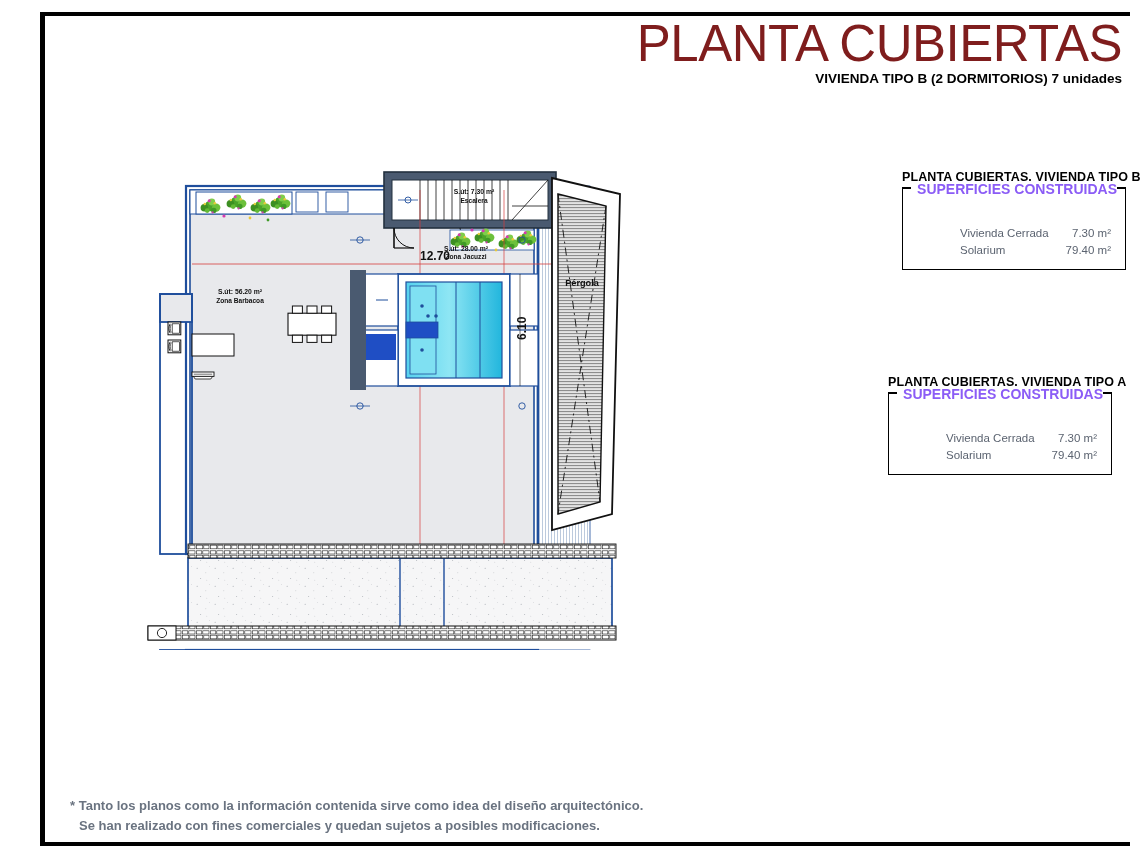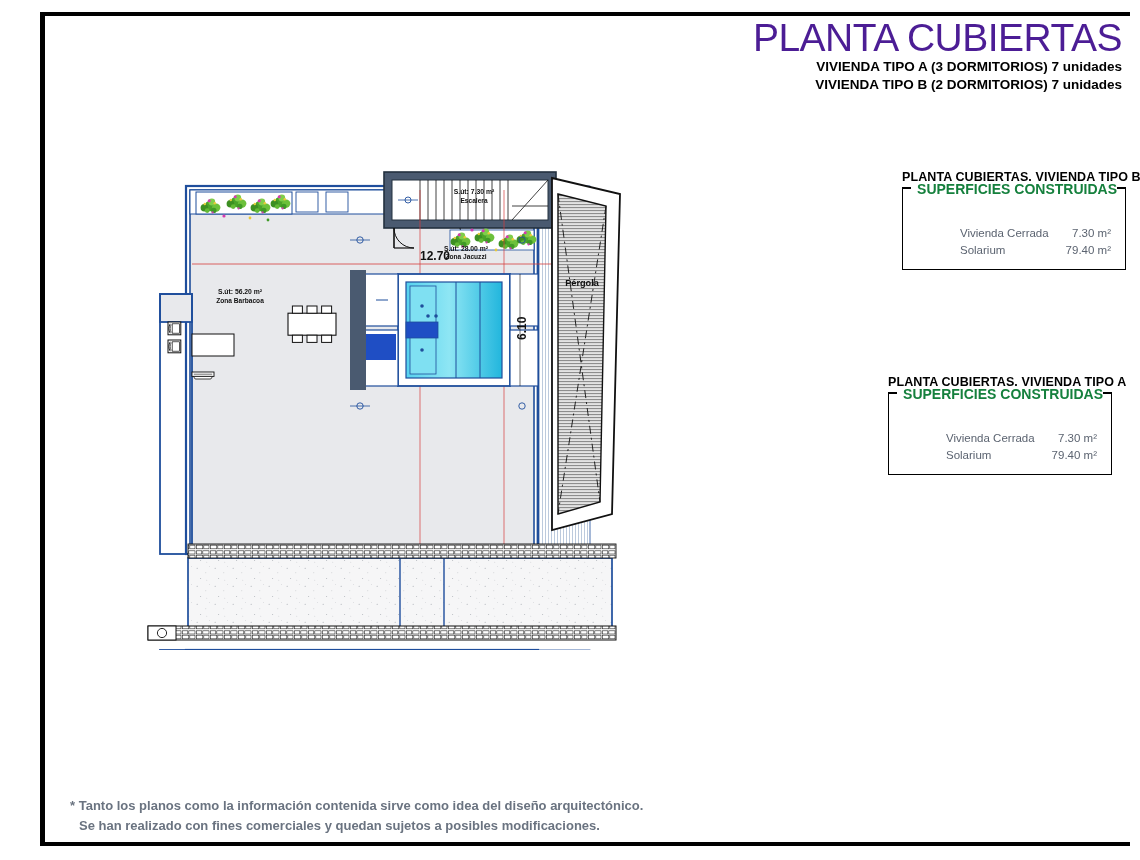--- a/index.html
+++ b/index.html
@@ -5,35 +5,35 @@
   html,body{margin:0;padding:0;background:#ffffff;}
   body{width:1140px;height:860px;position:relative;overflow:hidden;
        font-family:"Liberation Sans", sans-serif;-webkit-font-smoothing:antialiased;}
 
   .page-frame{position:absolute;left:40px;top:12px;width:1090px;height:834px;
               border-left:5px solid #000;border-top:4px solid #000;
               border-bottom:4px solid #000;border-right:0;box-sizing:border-box;}
 
   
   .title-block{position:absolute;right:18px;top:18px;text-align:right;}
-  .title-main{font-size:39px;letter-spacing:-0.5px;color:#4c1d95;line-height:1.0;
+  .title-main{font-size:51px;letter-spacing:-0.5px;color:#7f1d1d;line-height:1.0;
               font-weight:400;white-space:nowrap;}
   .title-sub{font-size:13.5px;font-weight:bold;color:#000;line-height:1.22;
              white-space:nowrap;margin-top:2px;}
 
   
   .surf-table{position:absolute;width:224px;}
   .surf-table.b{right:14px;top:170px;}
   .surf-table.a{right:28px;top:375px;}
   .st-title{font-size:12.5px;font-weight:bold;color:#000;letter-spacing:.1px;
             padding-bottom:3px;border-bottom:2px solid #000;white-space:nowrap;}
   .st-body{position:relative;border:1.5px solid #000;border-top:none;height:80px;
            margin-top:0;}
   .st-head{position:absolute;left:0;right:8px;top:-9px;text-align:right;}
-  .st-head span{background:#fff;padding-left:6px;font-size:14px;font-weight:bold;color:#15803d;}
+  .st-head span{background:#fff;padding-left:6px;font-size:14px;font-weight:bold;color:#8b5cf6;}
   .st-rows{position:absolute;left:14px;right:14px;top:36px;margin-left:43px;}
   .st-row{display:flex;justify-content:space-between;font-size:11.5px;color:#5b6370;
           line-height:1.48;}
   .st-row .val{color:#5b6370;}
 
   
   .footer{position:absolute;left:70px;bottom:24px;font-size:13px;color:#6a7380;
           line-height:1.55;font-weight:bold;}
   .footer div:nth-child(2){padding-left:9px;}
 
@@ -46,21 +46,20 @@
   .dimtxt{font-size:6px;font-weight:bold;fill:#111;font-family:"Liberation Sans", sans-serif;}
   .perg-lbl{font-size:4.6px;font-weight:bold;fill:#111;text-anchor:middle;}
 </style>
 </head>
 <body>
 
 <div class="page-frame"></div>
 
 <div class="title-block">
   <div class="title-main">PLANTA CUBIERTAS</div>
-  <div class="title-sub">VIVIENDA TIPO A (3 DORMITORIOS) 7 unidades</div>
   <div class="title-sub">VIVIENDA TIPO B (2 DORMITORIOS) 7 unidades</div>
 </div>
 
 <div class="surf-table b">
   <div class="st-title">PLANTA CUBIERTAS. VIVIENDA TIPO B</div>
   <div class="st-body">
     <div class="st-head"><span>SUPERFICIES CONSTRUIDAS</span></div>
     <div class="st-rows">
       <div class="st-row">
         <span>Vivienda Cerrada</span>

